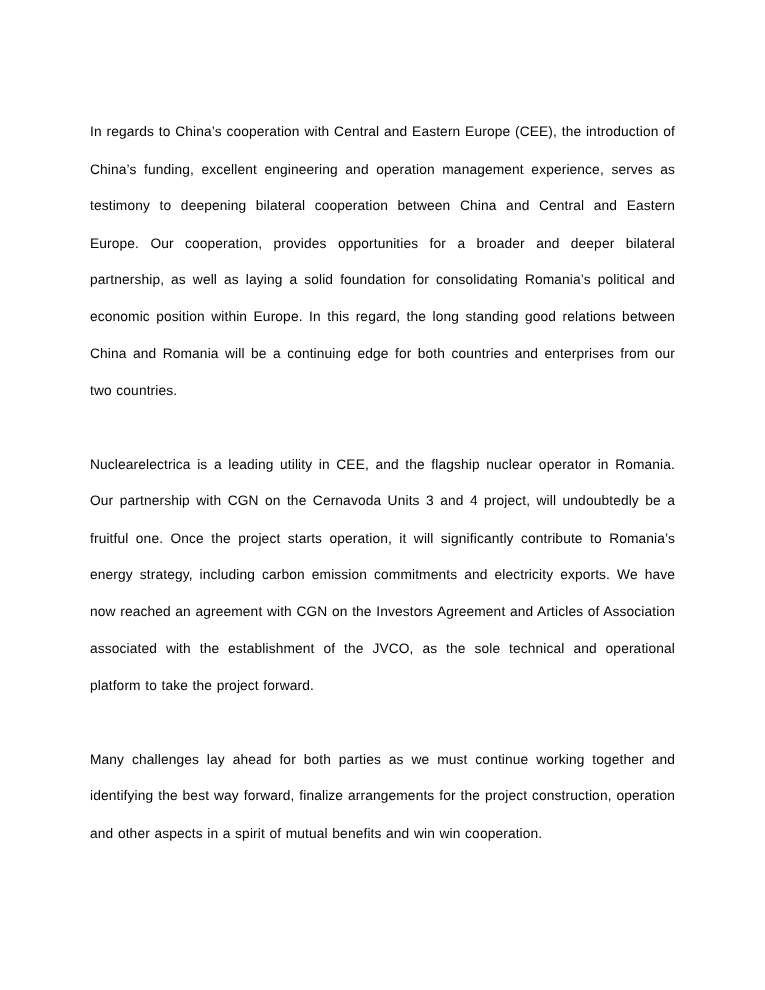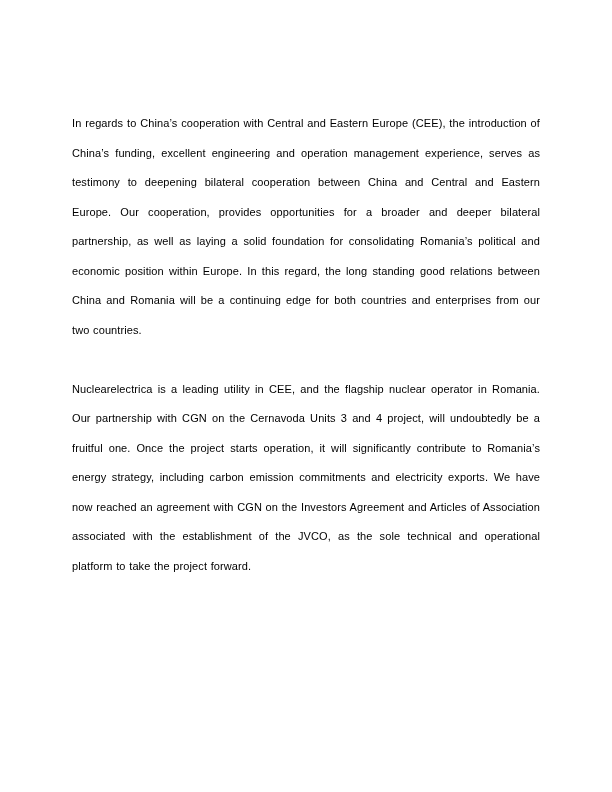--- a/index.html
+++ b/index.html
@@ -13,34 +13,34 @@
     font-family: "Liberation Sans", sans-serif;
     overflow: hidden;
   }
   .page {
     box-sizing: border-box;
     width: 612px;
     height: 764px;
     padding: 92px 72px 0 72px;
     background: #ffffff;
     color: #000000;
-    margin-top: 17px;
   }
   .para {
     margin: 0;
     font-size: 11px;
     line-height: 29.5px;
     text-align: justify;
     letter-spacing: 0.1px;
     word-spacing: 0.5px;
     color: #000000;
   }
   .para.gap-after {
     margin-bottom: 29.5px;
   }
 </style>
 </head>
 <body>
 
 <div class="page">
   <p class="para gap-after">In regards to China’s cooperation with Central and Eastern Europe (CEE), the introduction of China’s funding, excellent engineering and operation management experience, serves as testimony to deepening bilateral cooperation between China and Central and Eastern Europe. Our cooperation, provides opportunities for a broader and deeper bilateral partnership, as well as laying a solid foundation for consolidating Romania’s political and economic position within Europe.  In this regard, the long standing good relations between China and Romania will be a continuing edge for both countries and enterprises from our two countries.</p>
   <p class="para gap-after">Nuclearelectrica is a leading utility in CEE, and the flagship nuclear operator in Romania. Our partnership with CGN on the Cernavoda Units 3 and 4 project, will undoubtedly be a fruitful one. Once the project starts operation, it will significantly contribute to Romania’s energy strategy, including carbon emission commitments and electricity exports. We have now reached an agreement with CGN on the Investors Agreement and Articles of Association associated with the establishment of the JVCO, as the sole technical and operational platform to take the project forward.</p>
+  <p class="para">Many challenges lay ahead for both parties as we must continue working together and identifying the best way forward, finalize arrangements for the project construction, operation and other aspects in a spirit of mutual benefits and win win cooperation.</p>
 </div>
 
 </body></html>

